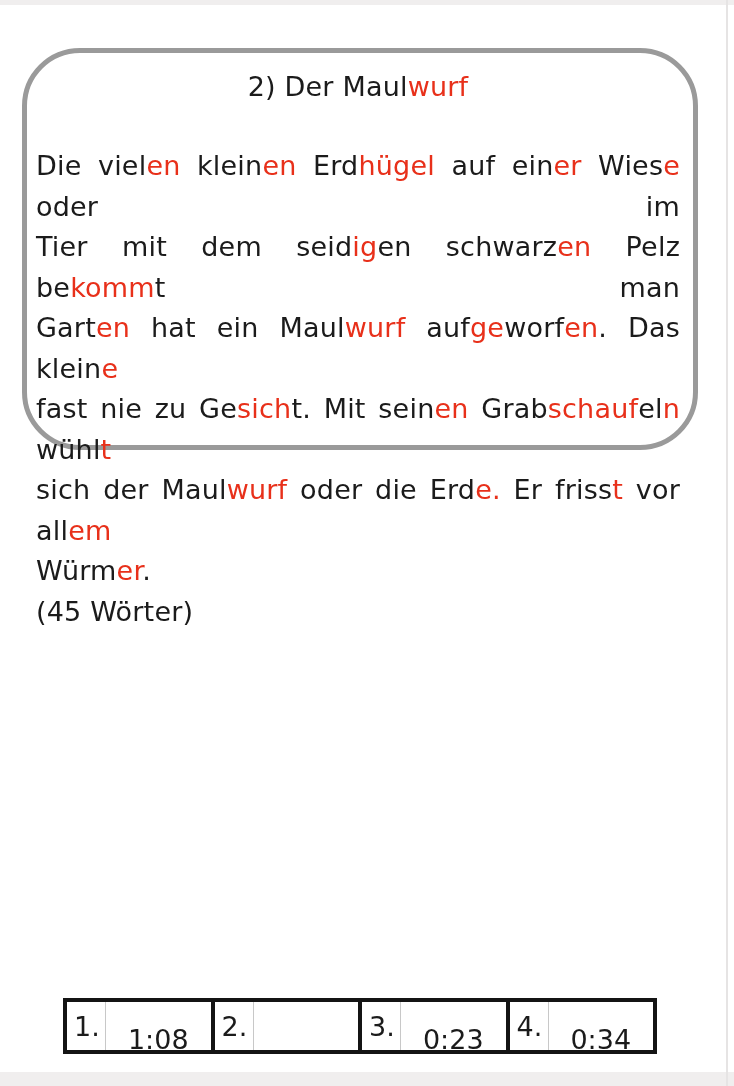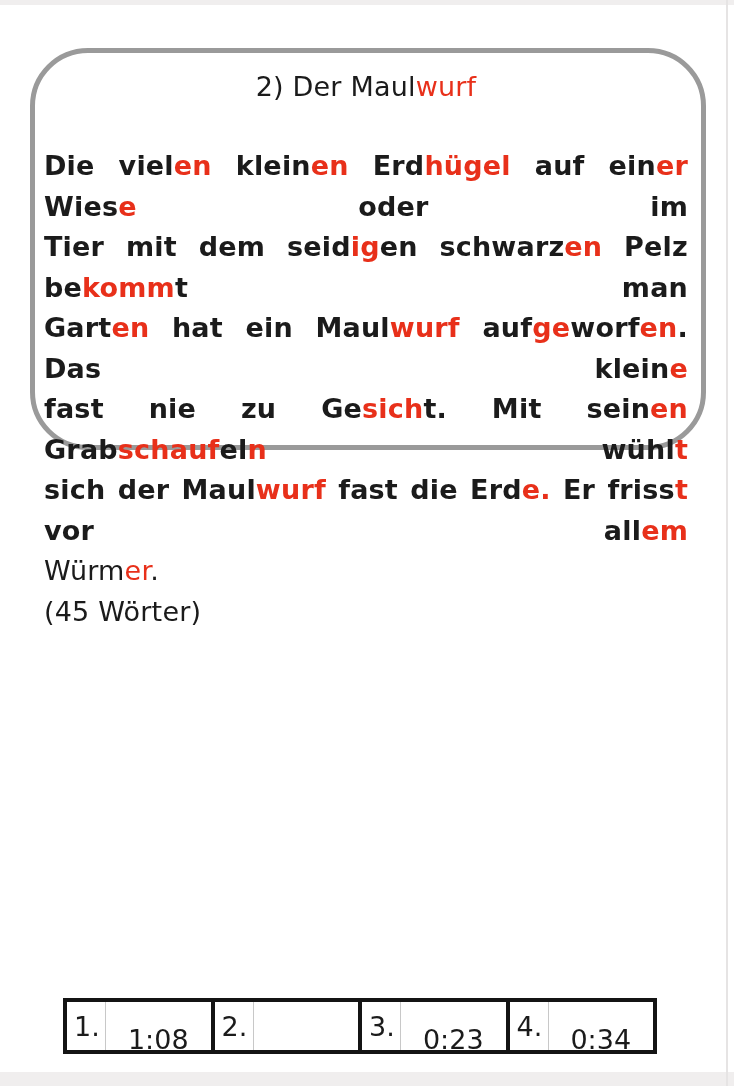--- a/index.html
+++ b/index.html
@@ -19,21 +19,21 @@
     font-family:"DejaVu Sans","Liberation Sans",sans-serif;
     color:var(--ink);
     overflow:hidden;
   }
   .edge-band-top{position:absolute;left:0;top:0;width:734px;height:5px;background:var(--band);}
   .edge-band-bottom{position:absolute;left:0;top:1072px;width:734px;height:14px;background:var(--band);}
   .edge-line-right{position:absolute;left:726px;top:0;width:2px;height:1086px;background:#e6e4e4;}
 
   .card{
     position:absolute;
-    left:30px;top:48px;
+    left:22px;top:48px;
     width:676px;height:402px;
     border:5px solid var(--card-border);
     border-radius:58px;
     background:#ffffff;
     padding:14px 13px 15px 9px;
   }
   .card-title{
     text-align:center;
     font-size:27px;
     line-height:40px;
@@ -45,21 +45,20 @@
   .text-line{
     font-size:27px;
     line-height:40.5px;
     white-space:nowrap;
     letter-spacing:0.2px;
   }
   .text-line.justified{
     white-space:normal;
     text-align:justify;
     text-align-last:justify;
-    font-weight:bold;
   }
   .word-count{
     font-size:27px;
     line-height:40.5px;
     text-align:left;
     margin-right:14px;
     letter-spacing:0.2px;
   }
   .seg-black{color:var(--ink);}
   .seg-red{color:var(--red);}
@@ -106,21 +105,21 @@
 <div class="edge-line-right"></div>
 
 <div class="card">
   <div class="card-title"><span class="seg-black">2) Der Maul</span><span class="seg-red">wurf</span></div>
 
   <div class="paragraph">
     <div class="text-line justified"><span class="seg-black">Die viel</span><span class="seg-red">en</span><span class="seg-black"> klein</span><span class="seg-red">en</span><span class="seg-black"> Erd</span><span class="seg-red">hügel</span><span class="seg-black"> auf ein</span><span class="seg-red">er</span><span class="seg-black"> Wies</span><span class="seg-red">e</span><span class="seg-black"> oder im</span></div>
     <div class="text-line justified"><span class="seg-black">Tier mit dem seid</span><span class="seg-red">ig</span><span class="seg-black">en schwarz</span><span class="seg-red">en</span><span class="seg-black"> Pelz be</span><span class="seg-red">komm</span><span class="seg-black">t man</span></div>
     <div class="text-line justified"><span class="seg-black">Gart</span><span class="seg-red">en</span><span class="seg-black"> hat ein Maul</span><span class="seg-red">wurf</span><span class="seg-black"> auf</span><span class="seg-red">ge</span><span class="seg-black">worf</span><span class="seg-red">en</span><span class="seg-black">. Das klein</span><span class="seg-red">e</span></div>
     <div class="text-line justified"><span class="seg-black">fast nie zu Ge</span><span class="seg-red">sich</span><span class="seg-black">t. Mit sein</span><span class="seg-red">en</span><span class="seg-black"> Grab</span><span class="seg-red">schauf</span><span class="seg-black">el</span><span class="seg-red">n</span><span class="seg-black"> wühl</span><span class="seg-red">t</span></div>
-    <div class="text-line justified"><span class="seg-black">sich der Maul</span><span class="seg-red">wurf</span><span class="seg-black"> fast die Erd</span><span class="seg-red">e.</span><span class="seg-black"> Er friss</span><span class="seg-red">t</span><span class="seg-black"> vor all</span><span class="seg-red">em</span></div>
+    <div class="text-line justified"><span class="seg-black">sich der Maul</span><span class="seg-red">wurf</span><span class="seg-black"> oder die Erd</span><span class="seg-red">e.</span><span class="seg-black"> Er friss</span><span class="seg-red">t</span><span class="seg-black"> vor all</span><span class="seg-red">em</span></div>
     <div class="text-line"><span class="seg-black">Würm</span><span class="seg-red">er</span><span class="seg-black">.</span></div>
   </div>
 
   <div class="word-count">(45 Wörter)</div>
 </div>
 
 <div class="timer-table">
   <div class="timer-pair">
     <div class="timer-label">1.</div>
     <div class="timer-value">1:08</div>

